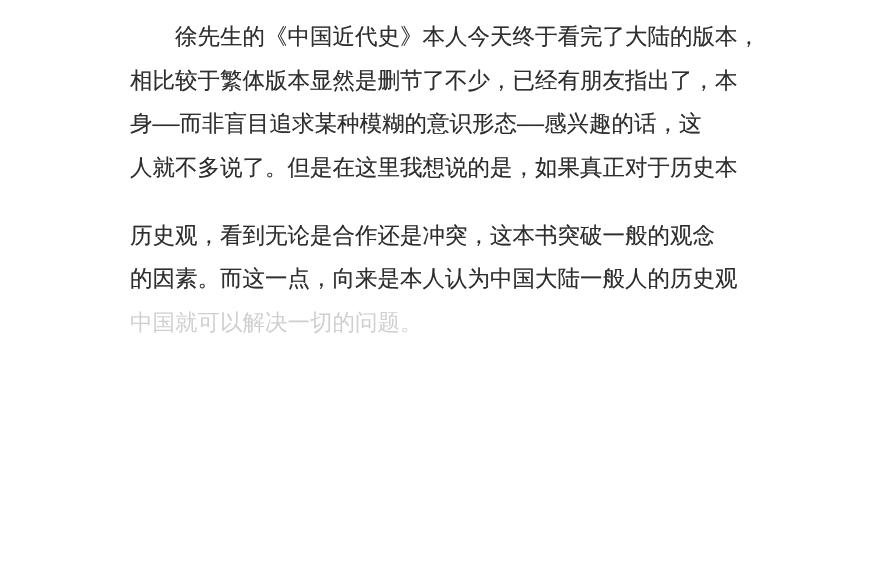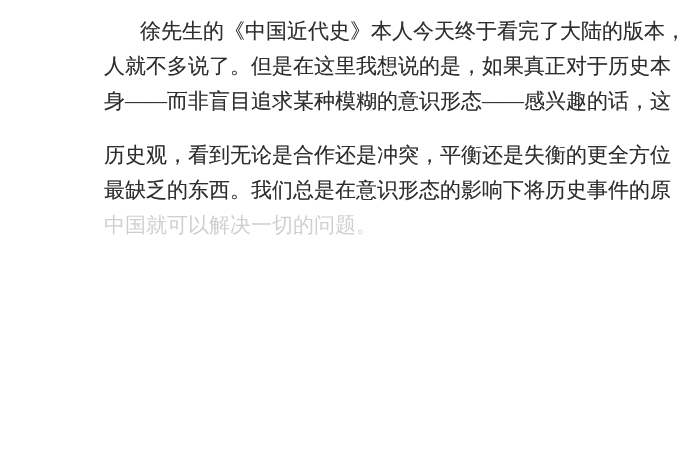--- a/index.html
+++ b/index.html
@@ -15,42 +15,43 @@
   }
   .text-block {
     position: absolute;
     left: 104px;
     top: 14px;
     width: 520px;
   }
   .para { margin: 0; padding: 0; }
   .para + .para { margin-top: 19px; }
   .line {
-    font-family: Liberation Serif, serif;
-    font-size: 21px;
+    font-family: Liberation Mono, monospace;
+    font-size: 18px;
     line-height: 35px;
     color: #2e2e2e;
     white-space: nowrap;
     letter-spacing: 0;
     text-shadow: 0 0 0.5px rgba(40,40,40,0.45);
   }
   .line.indent { text-indent: 36px; }
   .line.partial {
     color: #a9a9a9;
     opacity: 0.55;
     text-shadow: none;
   }
 </style>
 </head>
 <body>
 
 <div class="text-block" id="text-block">
     <div class="para">
       <div class="line indent">徐先生的《中国近代史》本人今天终于看完了大陆的版本，</div>
+      <div class="line">相比较于繁体版本显然是删节了不少，已经有朋友指出了，本</div>
+      <div class="line">身——而非盲目追求某种模糊的意识形态——感兴趣的话，这</div>
       <div class="line">人就不多说了。但是在这里我想说的是，如果真正对于历史本</div>
-      <div class="line">身——而非盲目追求某种模糊的意识形态——感兴趣的话，这</div>
     </div>
     <div class="para">
-      <div class="line">历史观，看到无论是合作还是冲突，平衡还是失衡的更全方位</div>
-      <div class="line">最缺乏的东西。我们总是在意识形态的影响下将历史事件的原</div>
+      <div class="line">历史观，看到无论是合作还是冲突，这本书突破一般的观念</div>
+      <div class="line">的因素。而这一点，向来是本人认为中国大陆一般人的历史观</div>
       <div class="line partial">中国就可以解决一切的问题。</div>
     </div>
   </div>
 
 </body></html>

